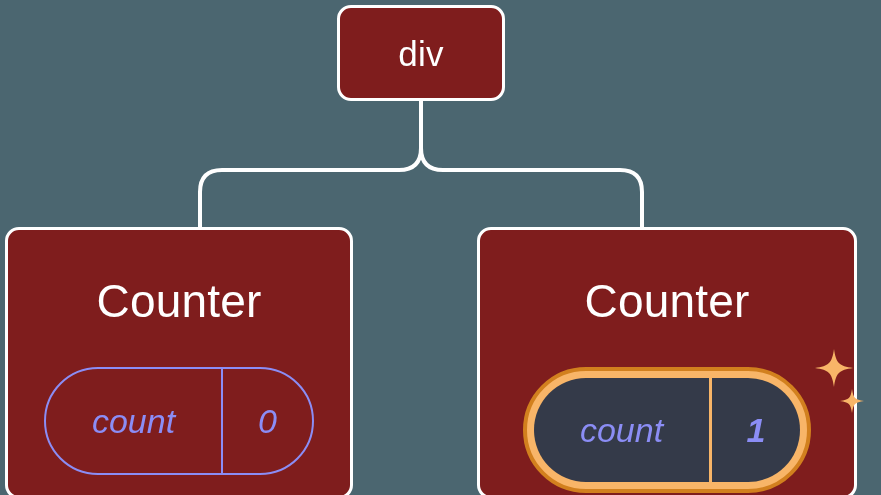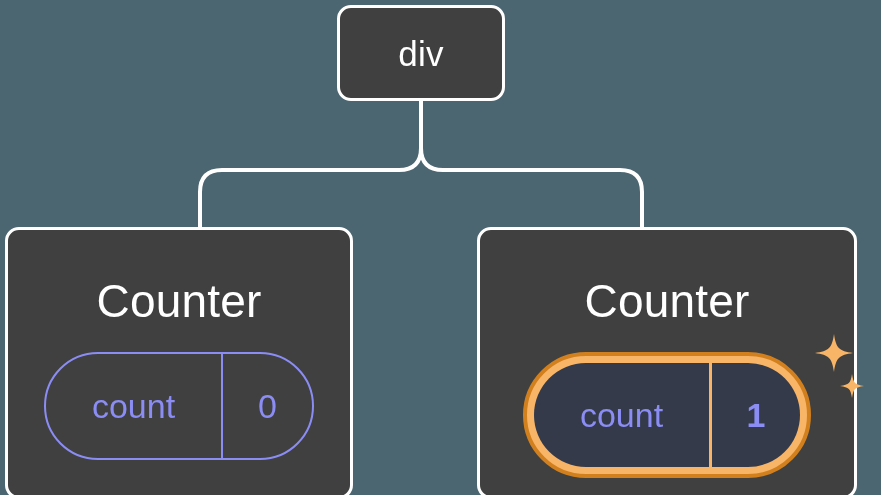--- a/index.html
+++ b/index.html
@@ -23,21 +23,21 @@
     left: 0; top: 0;
     width: 881px;
     height: 495px;
     pointer-events: none;
   }
 
   
   .node {
     position: absolute;
     box-sizing: border-box;
-    background: #404040;
+    background: #7f1d1d;
     border: 3px solid #ffffff;
     border-radius: 14px;
   }
   .node-div {
     left: 337px;
     top: 5px;
     width: 168px;
     height: 96px;
     display: flex;
     align-items: center;
@@ -66,24 +66,25 @@
     font-size: 46px;
     font-weight: 400;
     letter-spacing: 0.2px;
     line-height: 1;
     margin-top: 48px;
   }
 
   
   .pill-wrap {
     position: relative;
-    margin-top: 28px;
+    margin-top: 43px;
     display: flex;
     align-items: center;
     justify-content: center;
+    font-style: italic;
   }
 
   .pill {
     box-sizing: border-box;
     display: flex;
     align-items: stretch;
     border-radius: 999px;
     overflow: hidden;
   }
   .pill-cell {

